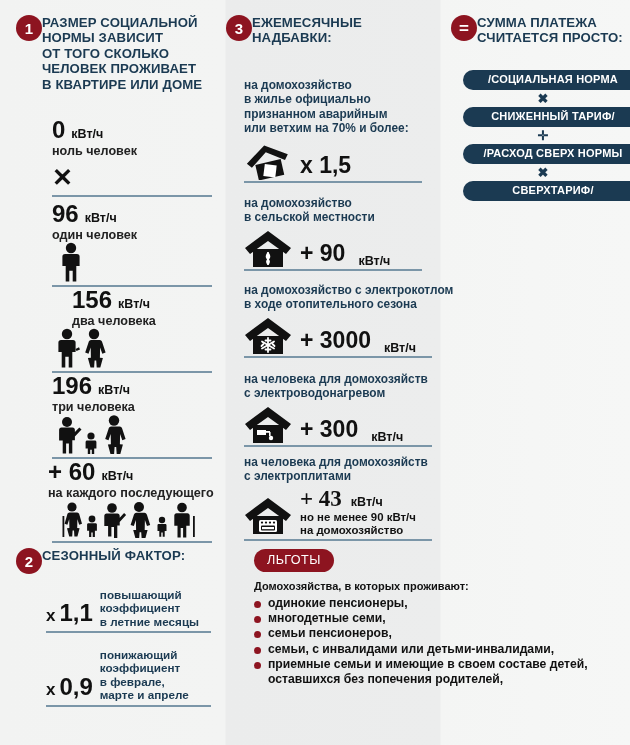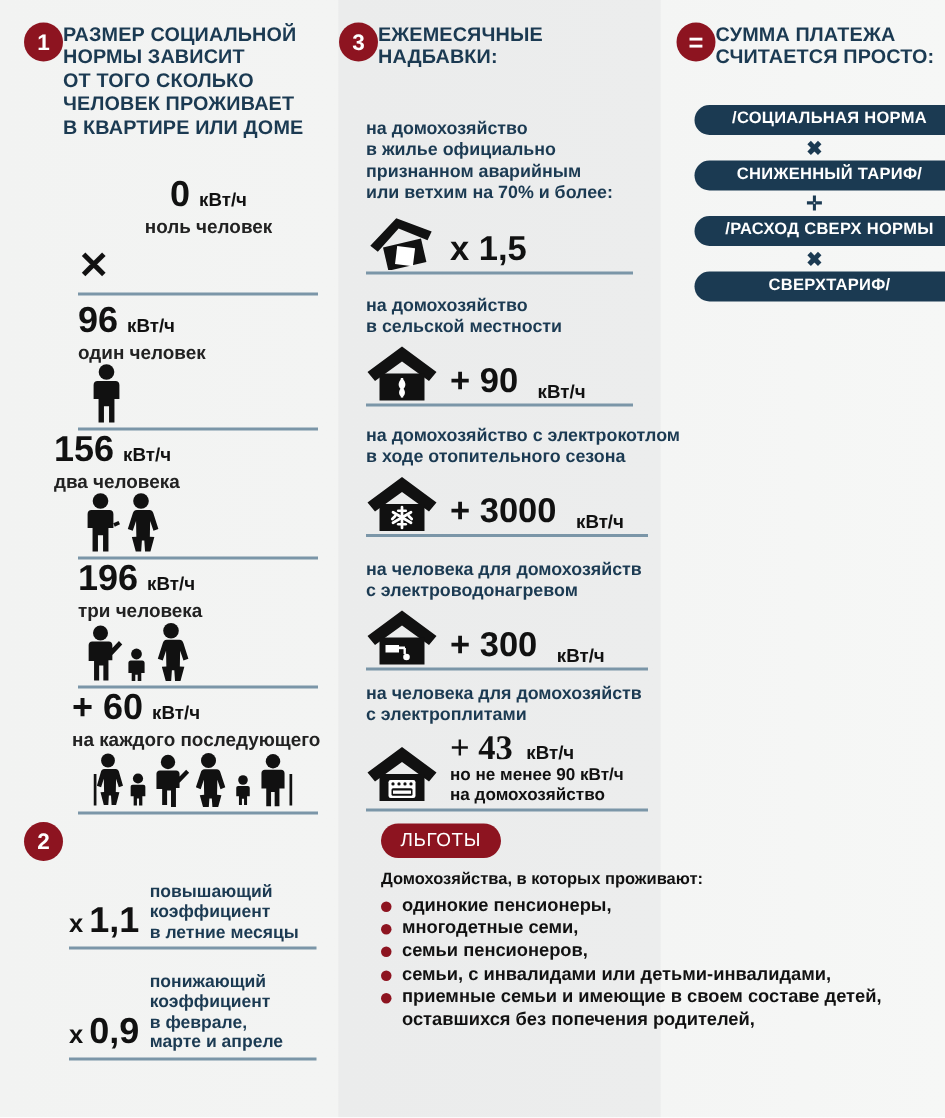--- a/index.html
+++ b/index.html
@@ -160,21 +160,21 @@
     <div class="sec-head" style="position:absolute;left:16px;top:15px;width:200px;">
       <div class="num-badge">1</div>
       <div class="sec-title">РАЗМЕР СОЦИАЛЬНОЙ
 НОРМЫ ЗАВИСИТ
 ОТ ТОГО СКОЛЬКО
 ЧЕЛОВЕК ПРОЖИВАЕТ
 В КВАРТИРЕ ИЛИ ДОМЕ</div>
     </div>
 
     <div class="tier" style="top:118px;">
-      <div style="padding-left:52px;text-align:center;">
+      <div style="padding-left:52px;">
         <span class="tier-val">0</span><span class="tier-unit">кВт/ч</span>
         <div class="tier-label">ноль человек</div>
       </div>
       <div class="pictos" style="padding-left:52px;height:34px;">
         <div class="xmark">✕</div>
       </div>
       <div class="hr" style="margin-left:52px;width:160px;"></div>
     </div>
 
     <div class="tier" style="top:202px;">
@@ -185,21 +185,21 @@
       <div class="pictos" style="padding-left:56px;height:40px;">
         <svg width="30" height="40" viewBox="0 0 30 40">
           <circle cx="15" cy="6" r="5.2" fill="#111"></circle>
           <path d="M9 12h12c1.6 0 2.6 1 2.6 2.6v9.4h-3.3v15.6h-3.6V28.8h-3.4v10.8h-3.6V24H6.4v-9.4C6.4 13 7.4 12 9 12z" fill="#111"></path>
         </svg>
       </div>
       <div class="hr" style="margin-left:52px;width:160px;"></div>
     </div>
 
     <div class="tier" style="top:288px;">
-      <div style="padding-left:36px;">
+      <div style="padding-left:72px;">
         <span class="tier-val">156</span><span class="tier-unit">кВт/ч</span>
         <div class="tier-label">два человека</div>
       </div>
       <div class="pictos" style="padding-left:52px;height:40px;">
         <svg width="64" height="40" viewBox="0 0 64 40">
           <g fill="#111">
             <circle cx="15" cy="6" r="5.2"></circle>
             <path d="M9 12h12c1.6 0 2.6 1 2.6 2.6v9.4h-3.3v15.6h-3.6V28.8h-3.4v10.8h-3.6V24H6.4v-9.4C6.4 13 7.4 12 9 12z"></path>
             <path d="M24 22l3.5-1.6" stroke="#111" stroke-width="2.4"></path>
             <circle cx="42" cy="6" r="5.2"></circle>
@@ -259,20 +259,21 @@
             <path d="M122.6 13.2h10.8c1.4 0 2.3 1 2.3 2.3v10.2h-3.4v11.8h-3.2V28h-2.4v9.5h-3.2V25.7h-3.2V15.5c0-1.3.9-2.3 2.3-2.3z"></path>
             <rect x="139" y="16" width="1.8" height="21"></rect>
           </g>
         </svg>
       </div>
       <div class="hr" style="margin-left:52px;width:160px;"></div>
     </div>
 
     <div class="sec-head" style="position:absolute;left:16px;top:548px;width:205px;">
       <div class="num-badge">2</div>
+      <div class="sec-title">СЕЗОННЫЙ ФАКТОР:</div>
     </div>
 
     <div style="position:absolute;left:46px;top:588px;width:180px;">
       <div class="coef-row">
         <div class="coef-val">
           <span class="x">x</span><span>1,1</span>
         </div>
         <div class="coef-text">повышающий
 коэффициент
 в летние месяцы</div>

